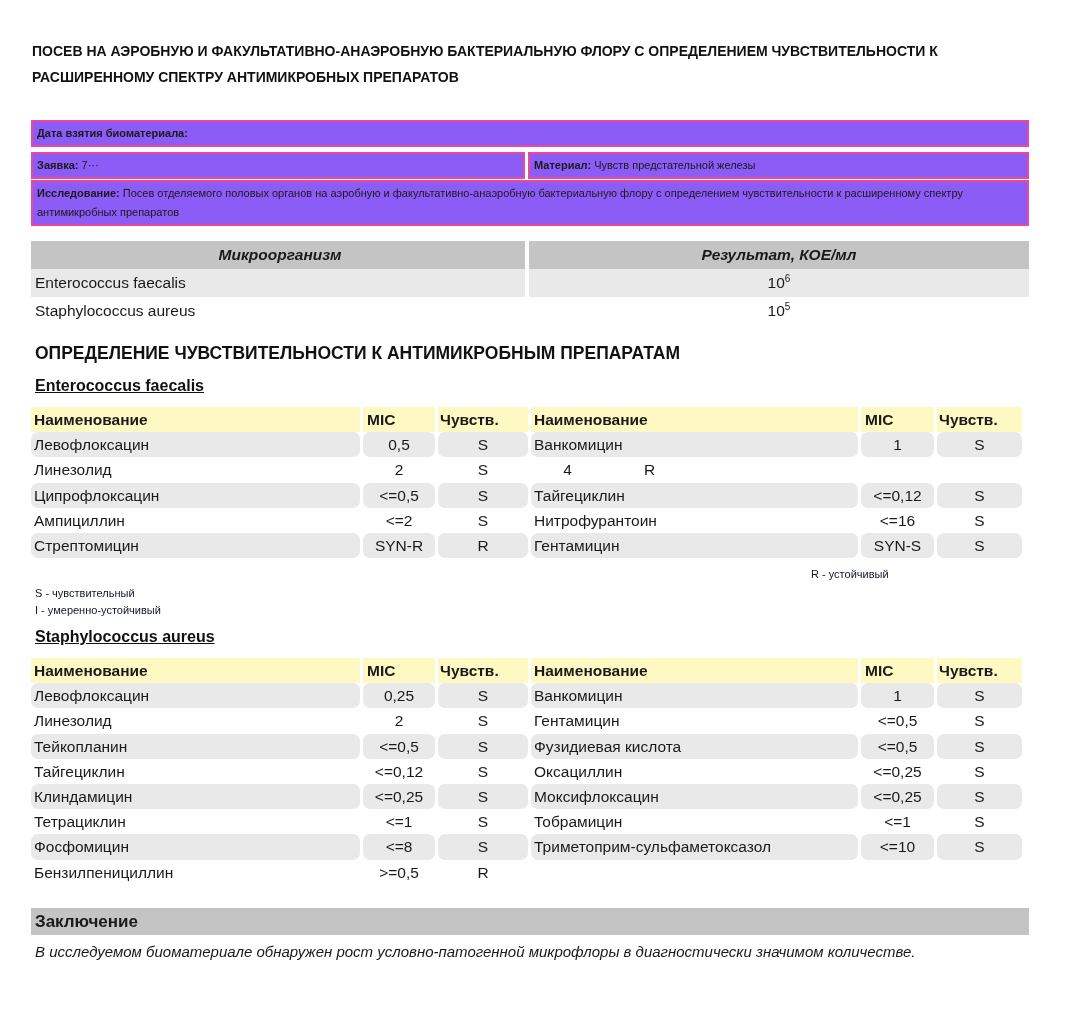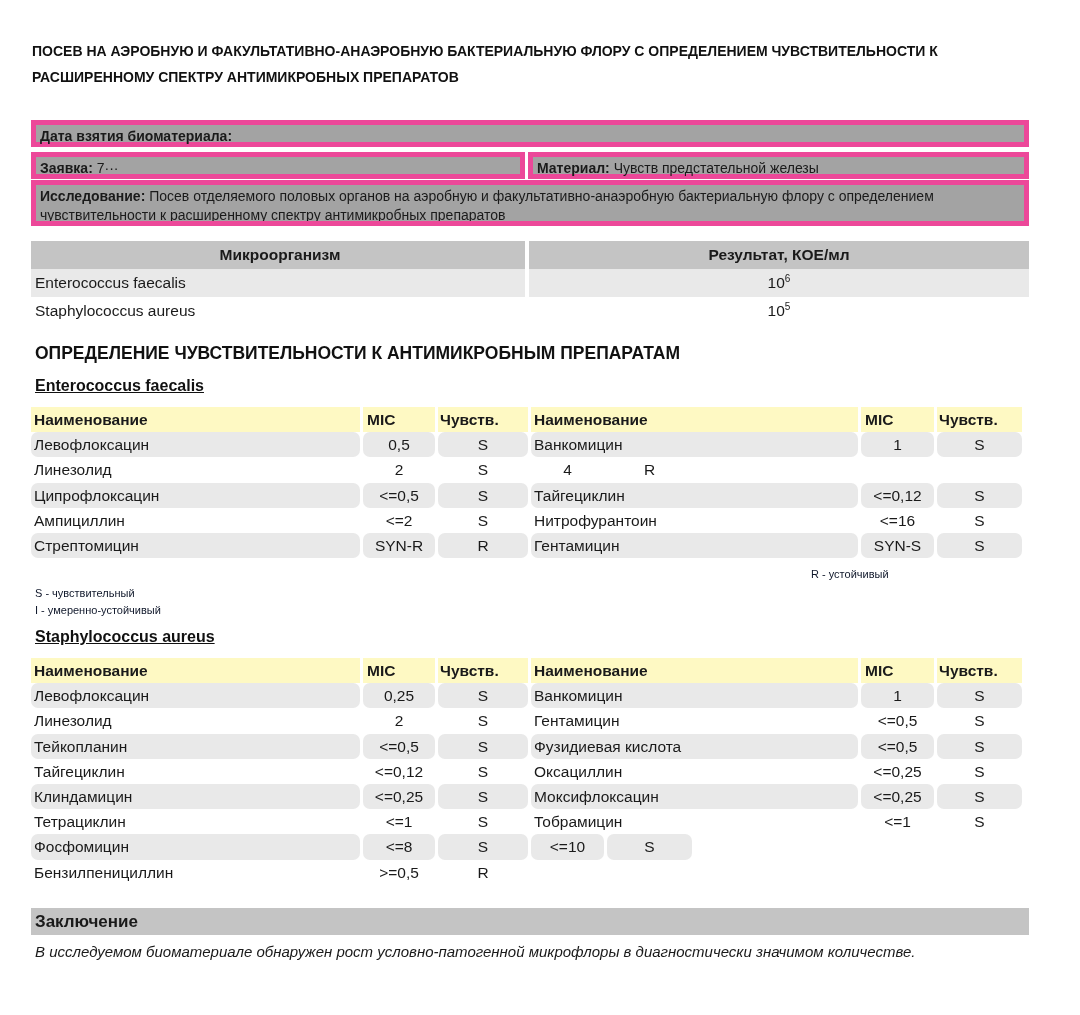--- a/index.html
+++ b/index.html
@@ -5,30 +5,30 @@
   * { box-sizing: border-box; margin: 0; padding: 0; }
   html, body { width: 1080px; height: 1015px; background: #ffffff; overflow: hidden; }
   body { font-family: "Liberation Sans", sans-serif; color: #1a1a1a; position: relative; }
 
   .title {
     position: absolute; left: 32px; top: 38px; width: 1000px;
     font-size: 14px; font-weight: bold; line-height: 26px; color: #111;
   }
 
   .info-box {
-    position: absolute; left: 31px; border: 5px solid #ec4899; background: #a3a3a3;
-    font-size: 14px; padding: 2px 4px; line-height: 19px;
+    position: absolute; left: 31px; border: 2px solid #ec4899; background: #8b5cf6;
+    font-size: 11px; padding: 2px 4px; line-height: 19px;
   }
   .info-box b { font-weight: bold; }
 
   .micro-table { position: absolute; left: 31px; top: 241px; width: 998px; font-size: 15.5px; }
   .micro-row { display: flex; height: 28px; }
   .micro-row .c1 { width: 494px; padding-left: 4px; line-height: 28px; }
   .micro-row .c2 { width: 500px; margin-left: 4px; text-align: center; line-height: 28px; }
-  .micro-head .c1, .micro-head .c2 { background: #c4c4c4; font-weight: bold; text-align: center; }
+  .micro-head .c1, .micro-head .c2 { background: #c4c4c4; font-weight: bold; text-align: center; font-style: italic; }
   .micro-row.shade .c1, .micro-row.shade .c2 { background: #e9e9e9; }
   sup { font-size: 10px; vertical-align: super; line-height: 0; }
 
   .section-title {
     position: absolute; left: 35px; top: 343px; font-size: 17.5px; font-weight: bold; color: #111;
   }
   .org-title {
     position: absolute; left: 35px; font-size: 16px; font-weight: bold; text-decoration: underline; color: #111;
   }
 
@@ -212,20 +212,21 @@
       <div class="mic">&lt;=1</div>
       <div class="chv">S</div>
       <div class="name2">Тобрамицин</div>
       <div class="mic2">&lt;=1</div>
       <div class="chv2">S</div>
     </div>
     <div class="sens-row shade">
       <div class="name">Фосфомицин</div>
       <div class="mic">&lt;=8</div>
       <div class="chv">S</div>
+      <div class="name2">Триметоприм-сульфаметоксазол</div>
       <div class="mic2">&lt;=10</div>
       <div class="chv2">S</div>
     </div>
     <div class="sens-row">
       <div class="name">Бензилпенициллин</div>
       <div class="mic">&gt;=0,5</div>
       <div class="chv">R</div>
       <div class="name2 empty"></div>
       <div class="mic2 empty"></div>
       <div class="chv2 empty"></div>

